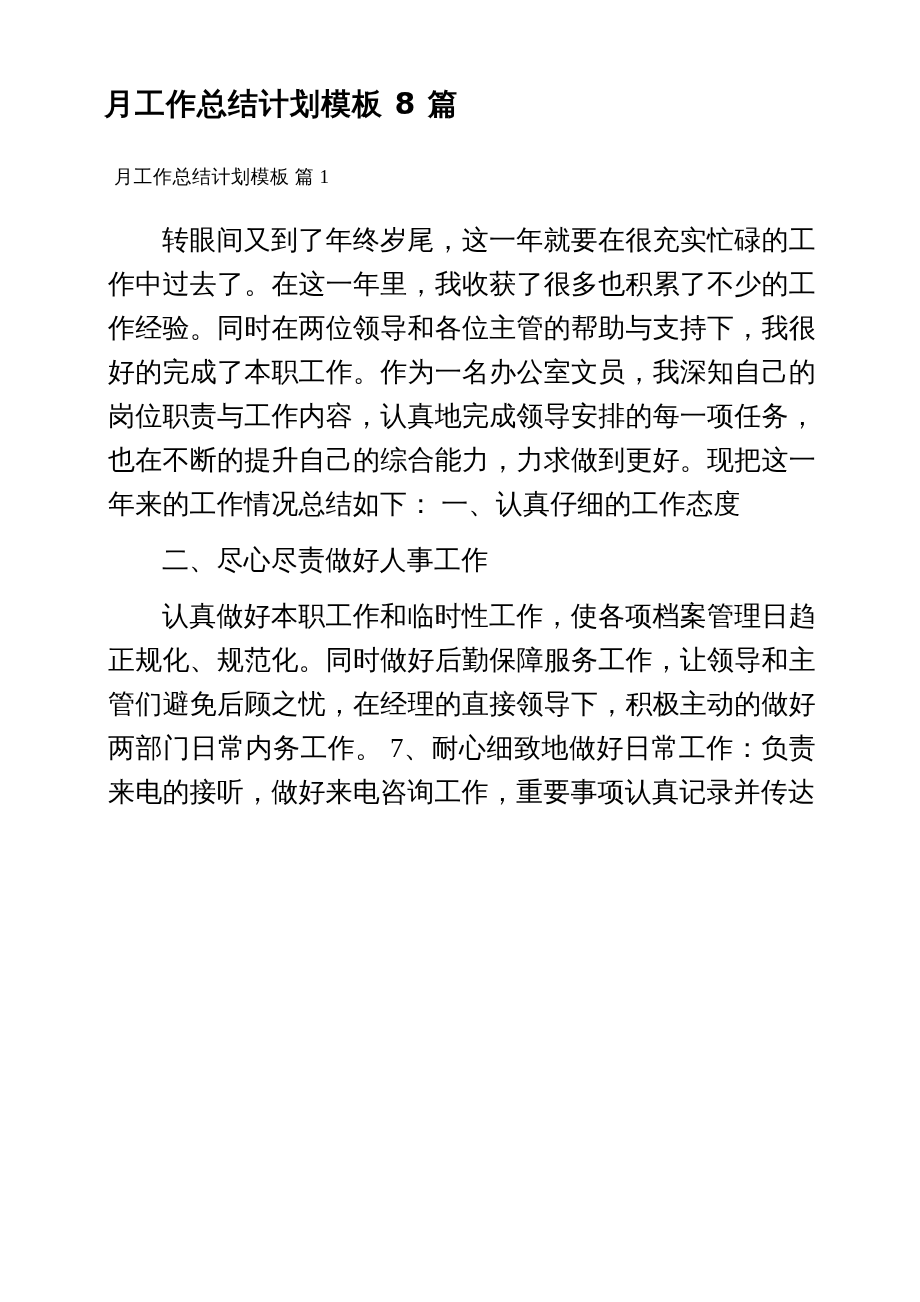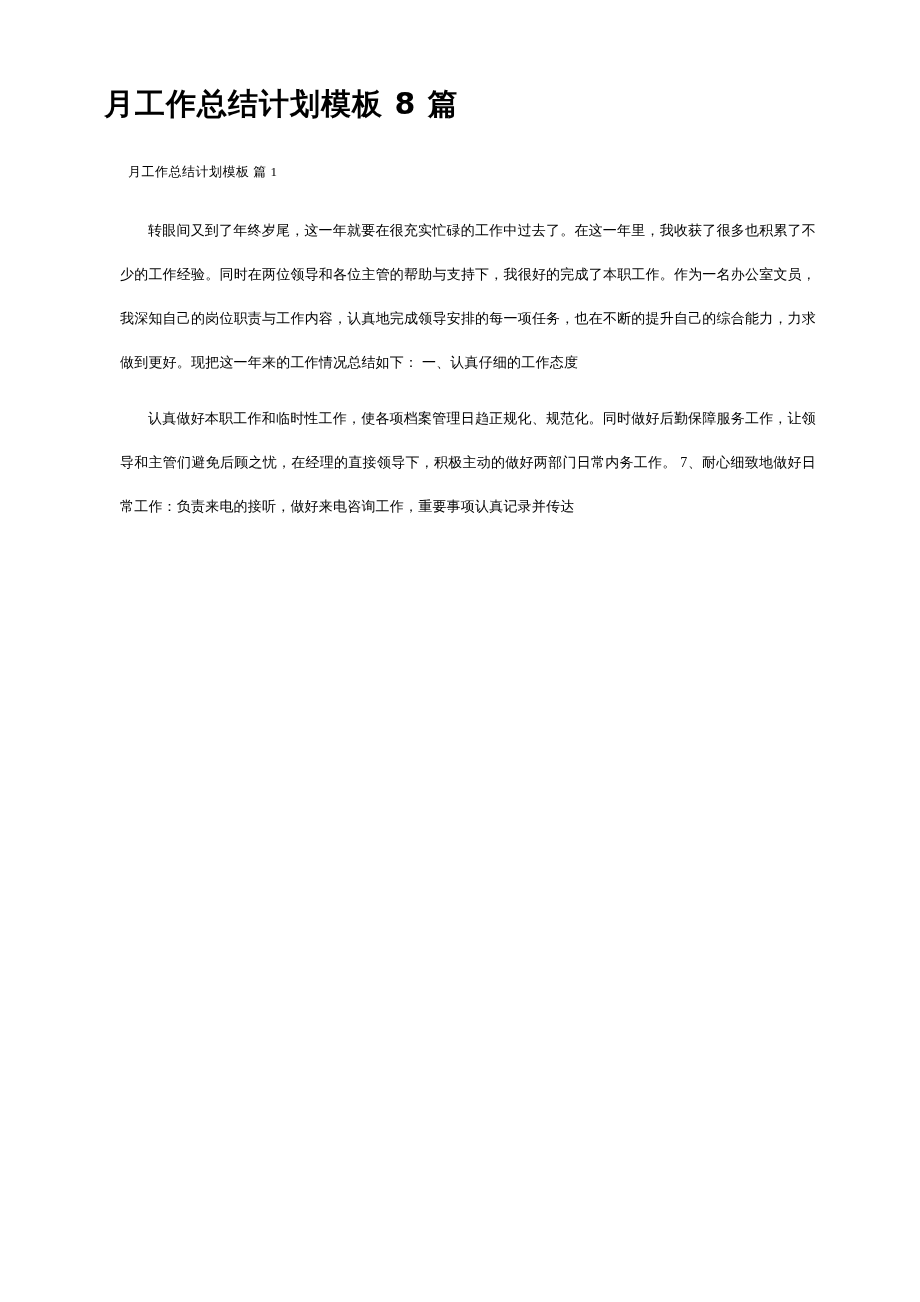--- a/index.html
+++ b/index.html
@@ -24,30 +24,30 @@
   .doc-title {
     font-family: "DejaVu Sans", "Liberation Sans", sans-serif;
     font-weight: bold;
     font-size: 30px;
     line-height: 1.2;
     letter-spacing: 1px;
     margin: 0 0 40px 0;
     color: #000;
   }
   .subtitle {
-    font-size: 13px;
+    font-size: 19px;
     line-height: 1.6;
-    margin: 0 0 26px 18px;
+    margin: 0 0 26px 4px;
     padding-left: 6px;
     letter-spacing: 0.5px;
   }
   p.para {
-    font-size: 14px;
+    font-size: 27px;
     line-height: 44px;
-    margin: 0 0 12px 16px;
+    margin: 0 0 12px 4px;
     text-align: justify;
     text-justify: inter-ideograph;
     letter-spacing: 0.2px;
   }
   p.para.indent {
     text-indent: 2em;
   }
   p.para.last {
     margin-bottom: 0;
   }
@@ -57,16 +57,17 @@
 
 <div class="page">
 
   <h1 class="doc-title">月工作总结计划模板 8 篇</h1>
 
   <div class="subtitle">月工作总结计划模板 篇 1</div>
 
   <p class="para indent">转眼间又到了年终岁尾，这一年就要在很充实忙碌的工作中过去了。在这一年里，我收获了很多也积累了不少的工作经验。同时在两位领导和各位主管的帮助与支持下，我很好的完成了本职工作。作为一名办公室文员，我深知自己的岗位职责与工作内容，认真地完成领导安排的每一项任务，也在不断的提升自己的综合能力，力求做到更好。现把这一年来的工作情况总结如下： 一、认真仔细的工作态度</p>
 
 
+  <p class="para indent">二、尽心尽责做好人事工作</p>
 
   <p class="para indent last">认真做好本职工作和临时性工作，使各项档案管理日趋正规化、规范化。同时做好后勤保障服务工作，让领导和主管们避免后顾之忧，在经理的直接领导下，积极主动的做好两部门日常内务工作。 7、耐心细致地做好日常工作：负责来电的接听，做好来电咨询工作，重要事项认真记录并传达</p>
 
 </div>
 
 </body></html>

